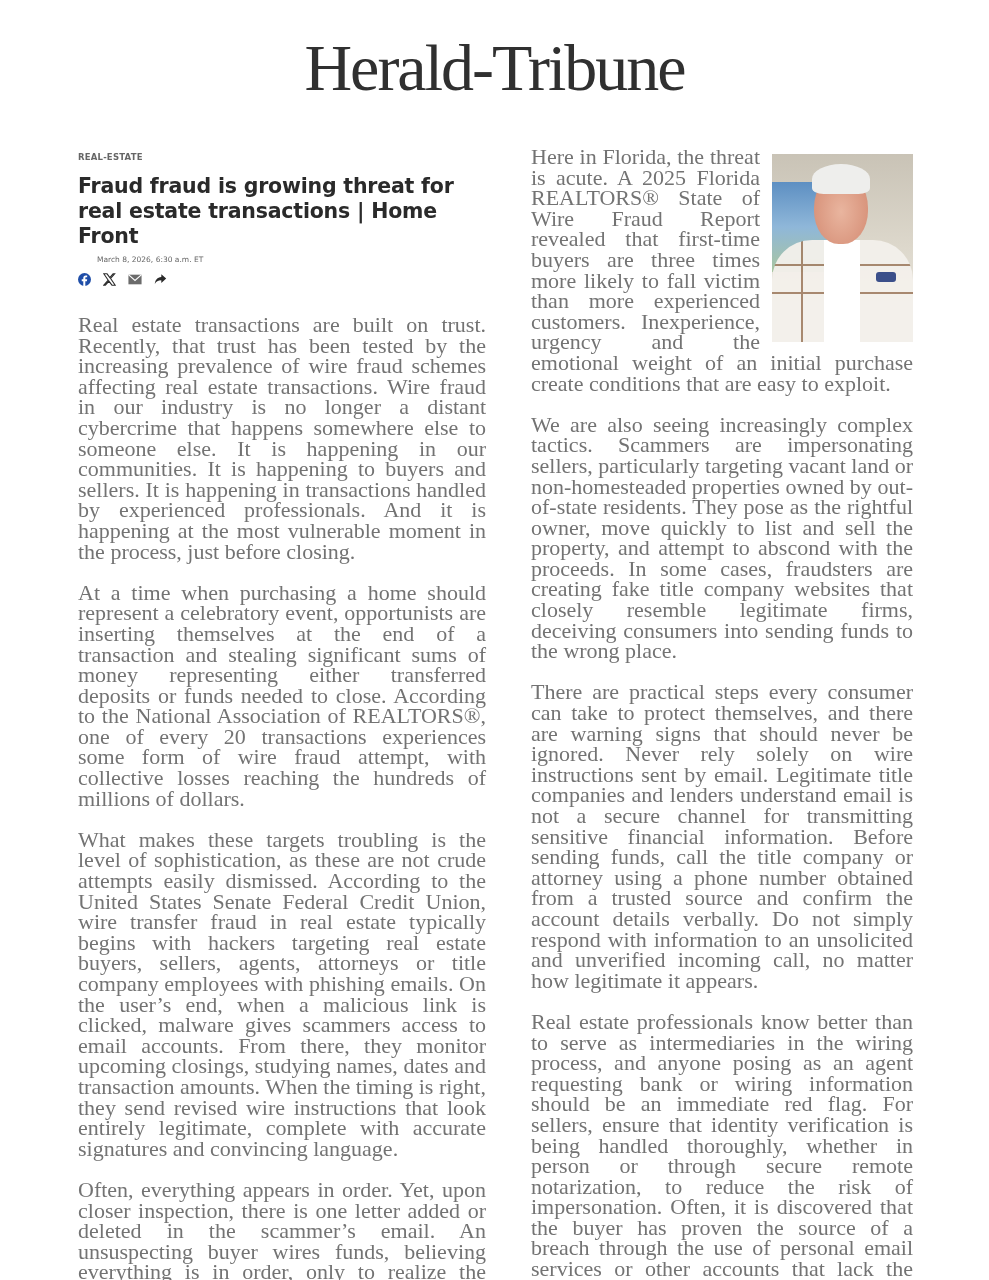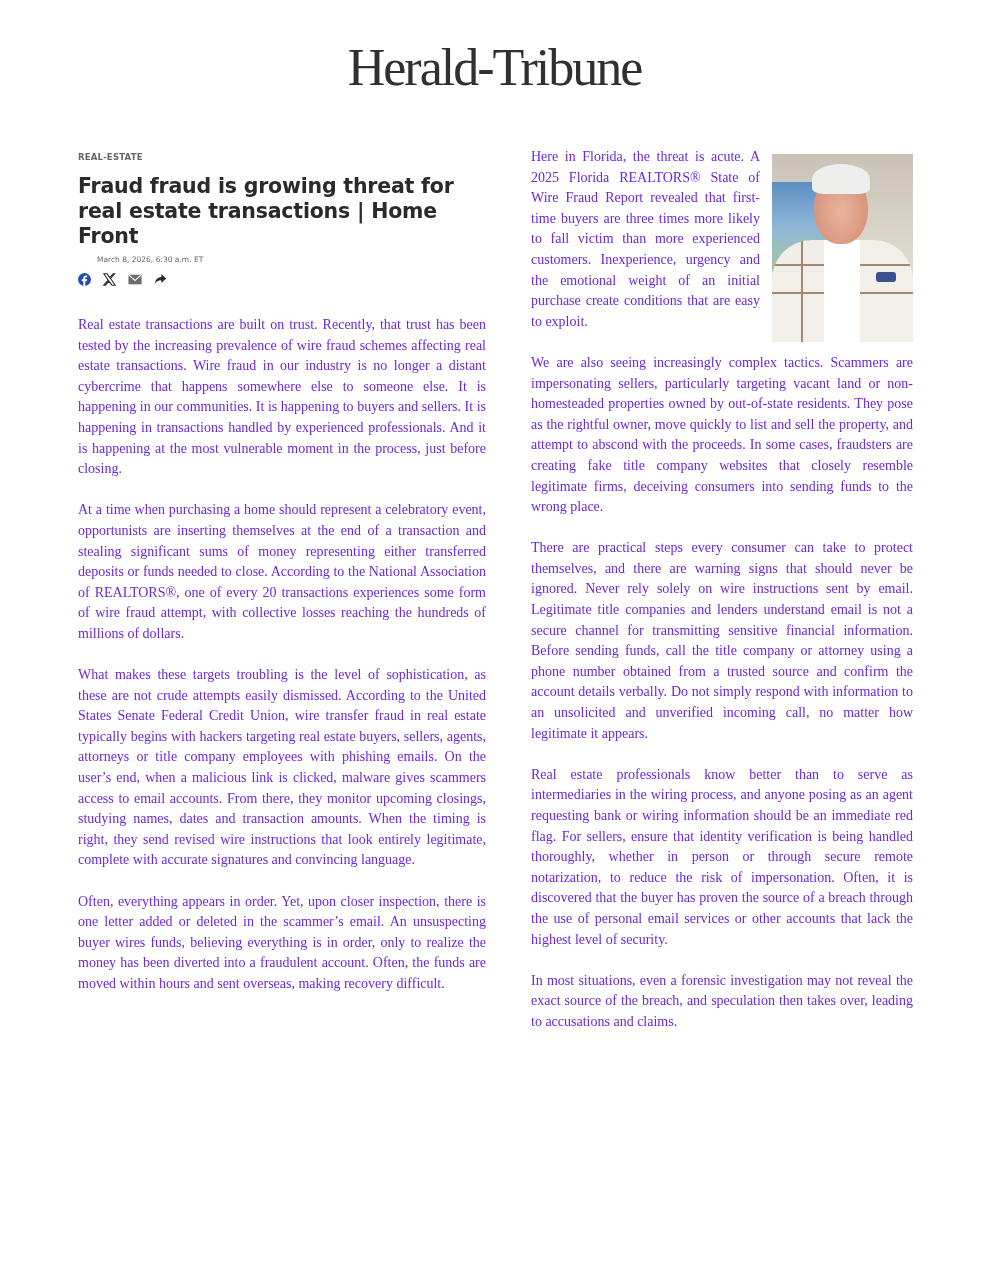--- a/index.html
+++ b/index.html
@@ -1,40 +1,40 @@
 <!DOCTYPE html>
 <html><head>
   <meta charset="utf-8">
   <style>
     html, body { margin: 0; padding: 0; background: #ffffff; }
     body { width: 989px; height: 1280px; position: relative; overflow: hidden; color: #111; }
     .masthead {
       position: absolute; left: 0; top: 28px; width: 989px; text-align: center;
       font-family: "Liberation Serif", "DejaVu Serif", serif;
-      font-size: 52px; line-height: 80px; color: #303030; letter-spacing: -2px;
+      font-size: 66px; line-height: 80px; color: #303030; letter-spacing: -2px;
     }
     .left-col { position: absolute; left: 78px; top: 150px; width: 408px; }
     .right-col { position: absolute; left: 531px; top: 147px; width: 382px; }
     .kicker {
       font-family: "DejaVu Sans", sans-serif; font-weight: bold; font-size: 8.5px;
       color: #666; letter-spacing: 0.2px; margin-top: 2px; height: 14px;
     }
     .headline {
       font-family: "DejaVu Sans", sans-serif; font-weight: bold; font-size: 20.5px;
       line-height: 25px; color: #2a2a2a; margin: 8px 0 6px 0; letter-spacing: -0.2px;
     }
     .byline { font-size: 10px; line-height: 13px; }
     .byline .author { font-family: "DejaVu Sans", sans-serif; font-weight: bold; font-size: 9.5px; color: #2a2a2a; }
     .byline .affil { font-family: "Liberation Serif", serif; font-size: 11px; color: #333; margin-left: 3px; }
     .dateline { font-family: "DejaVu Sans", sans-serif; font-size: 7.5px; color: #666; margin-top: 1px; padding-left: 19px; }
     .share-row { display: flex; align-items: center; gap: 12px; margin-top: 8px; height: 14px; }
     .share-row .ico { display: inline-flex; align-items: center; justify-content: center; cursor: pointer; }
     .body-text {
-      font-family: "Liberation Serif", "DejaVu Serif", serif; font-size: 14px;
-      line-height: 20.6px; color: #6d28d9; text-align: justify; margin: 0 0 20.6px 0;
+      font-family: "Liberation Serif", "DejaVu Serif", serif; font-size: 22px;
+      line-height: 20.6px; color: #737373; text-align: justify; margin: 0 0 20.6px 0;
     }
     .left-col .body-text:first-of-type { margin-top: 0; }
     .left-body { margin-top: 29px; }
     .author-photo {
       float: right; width: 141px; height: 188px; margin: 7px 0 10px 12px;
       background: linear-gradient(180deg, #c9c3b6 0%, #ddd8cc 50%, #ece9e3 100%);
       position: relative; overflow: hidden;
     }
     .photo-art { position: absolute; left: 0; top: 28px; width: 60px; height: 90px;
       background: linear-gradient(180deg, #5d8fc2 0%, #8fb7d9 50%, #a9c6a0 100%); }

